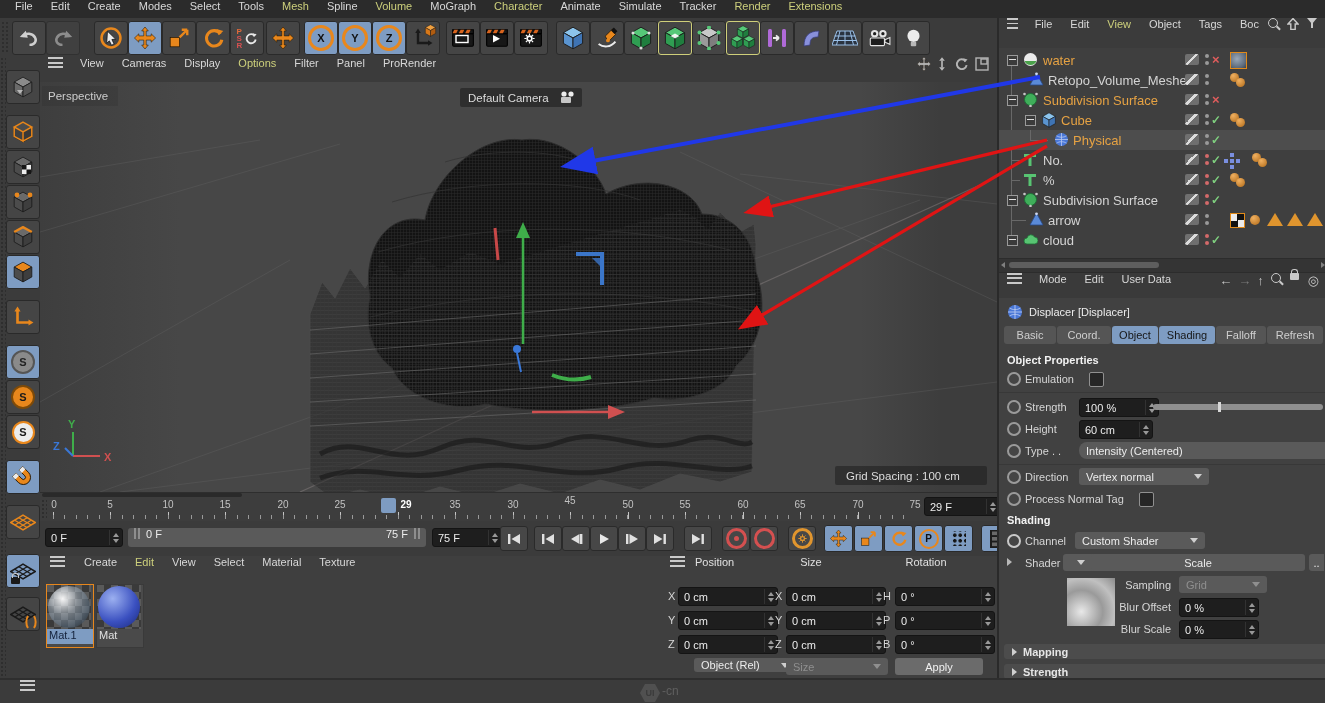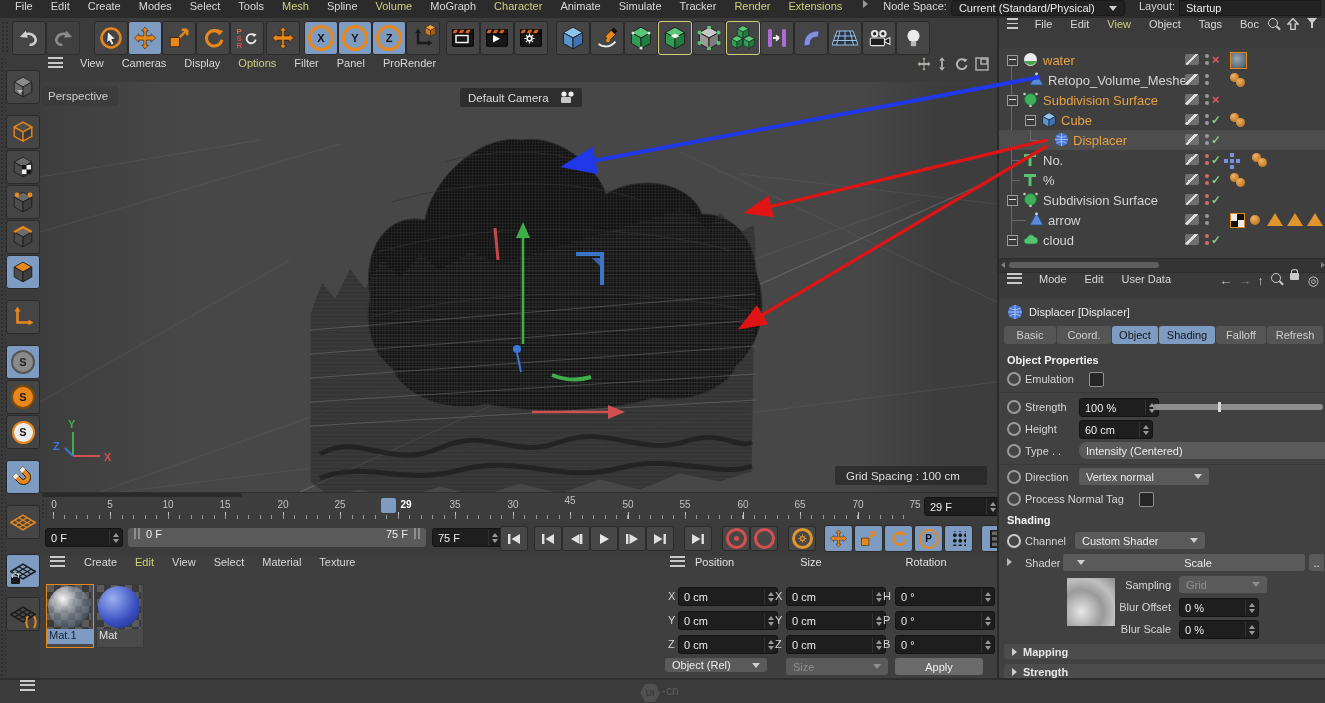--- a/index.html
+++ b/index.html
@@ -160,33 +160,20 @@
     <div class="mi y">Mesh</div>
     <div class="mi">Spline</div>
     <div class="mi y">Volume</div>
     <div class="mi">MoGraph</div>
     <div class="mi y">Character</div>
     <div class="mi">Animate</div>
     <div class="mi">Simulate</div>
     <div class="mi">Tracker</div>
     <div class="mi y">Render</div>
     <div class="mi y">Extensions</div>
-    <div style="margin-left:auto" class="row">
-      <div style="width:0;height:0;border-top:4px solid transparent;border-bottom:4px solid transparent;border-left:5px solid #9a9a9a;margin-right:6px"></div>
-      <span class="mi" style="padding-right:4px">Node Space:</span>
-      <div class="dd" style="position:relative;width:158px;height:14px;background:#222;border:1px solid #1a1a1a">
-        <span>Current (Standard/Physical)</span>
-          <span class="ch"></span>
-      </div>
-      <span class="mi" style="padding-left:14px;padding-right:4px">Layout:</span>
-      <div style="width:128px;height:14px;background:#222;border:1px solid #1a1a1a;display:flex;align-items:center;padding:0 6px;color:#ececec">
-        <span>Startup</span>
-      </div>
-      <div style="width:4px"></div>
-    </div>
   </div>
 
   <div class="abs" style="left:0;top:18px;width:997px;height:39px;background:#3b3b3b;border-bottom:1px solid #2c2c2c">
     <div class="abs perf" style="left:1px;top:3px;width:7px;height:33px"></div>
     <div class="tile" style="left:12px;top:3px">
         <svg class="ico" width="20" height="16">
           <use href="#s-undo"></use>
         </svg>
       </div>
     <div class="tile" style="left:46px;top:3px;opacity:.55">
@@ -781,21 +768,21 @@
         </span>
       </div>
     <span class="lab" style="left:221px;top:82px">B</span>
     <div class="fld" style="left:233px;top:79px;width:88px;height:17px">
         <span>0 °</span>
         <span class="sp">
           <i class="u"></i>
           <i class="d"></i>
         </span>
       </div>
-    <div class="dd" style="left:3px;top:102px;width:88px;height:14px">
+    <div class="dd" style="left:32px;top:102px;width:88px;height:14px">
         <span>Object (Rel)</span>
         <span class="ch"></span>
       </div>
     <div class="dd dis" style="left:124px;top:102px;width:88px;height:17px">
         <span>Size</span>
         <span class="ch"></span>
       </div>
     <div style="position:absolute;left:233px;top:102px;width:88px;height:17px;background:#6b6b6b;border-radius:3px;display:flex;align-items:center;justify-content:center;color:#f0f0f0">
         <span>Apply</span>
       </div>
@@ -892,21 +879,21 @@
           </div>
       </div>
 
       <div class="omrow sel" style="top:82px">
         <div class="hl" style="left:31px;top:10px;width:18px"></div>
         <div class="vl" style="left:31px;top:0;height:10px"></div>
         <svg width="15" height="15" style="position:absolute;left:55px;top:2px">
             <circle cx="7.5" cy="7.5" r="6.5" fill="#4a78d8"></circle>
             <path d="M1 7.5h13M7.5 1v13M2.5 3.8c3 2 7 2 10 0M2.5 11.2c3-2 7-2 10 0" stroke="#b8c8f0" stroke-width=".8" fill="none"></path>
           </svg>
-        <span class="olab org" style="left:74px">Displacer</span>
+        <span class="olab org" style="left:74px">Physical</span>
         <div class="pencil" style="position:absolute;left:186px;top:4px"></div>
         <div style="position:absolute;left:206px;top:4px;display:flex;flex-direction:column;gap:3px">
             <div class="dot"></div>
             <div class="dot"></div>
           </div>
         <span class="check" style="position:absolute;left:212px;top:4px">✓</span>
       </div>
 
       <div class="omrow" style="top:102px">
         <div class="hl" style="left:13px;top:10px;width:8px"></div>

